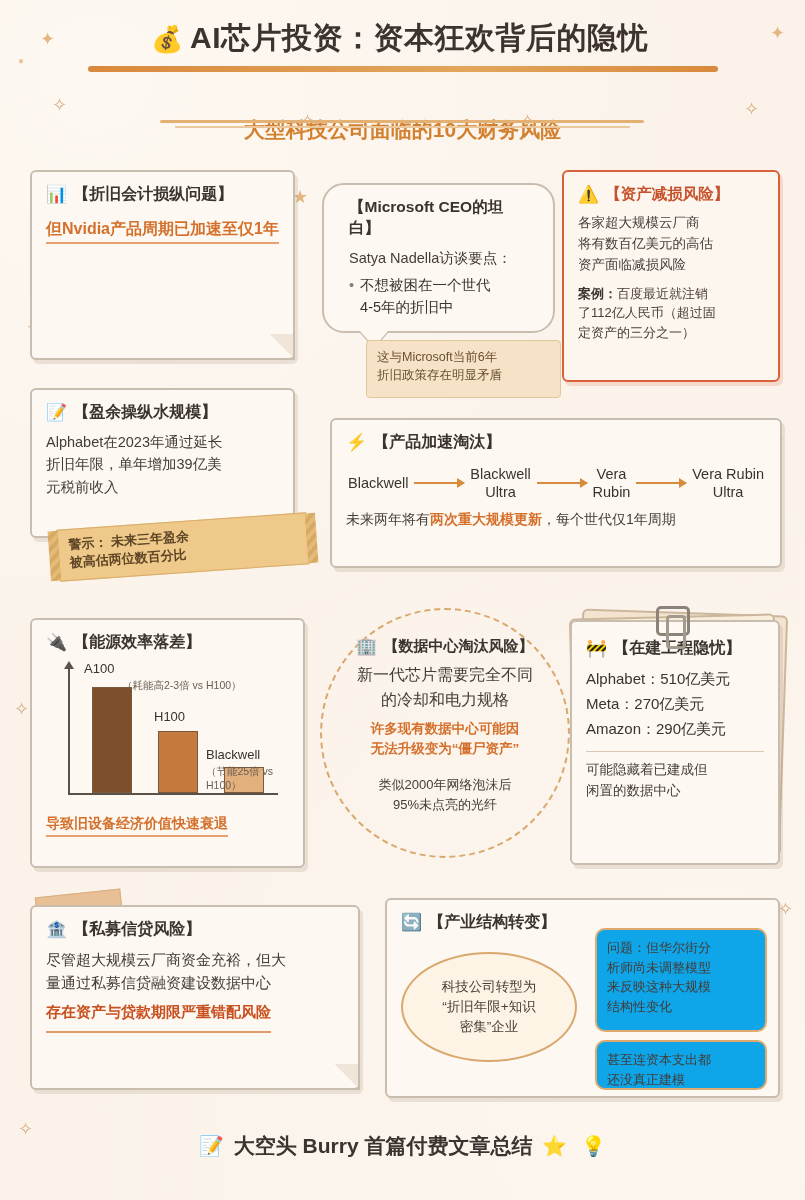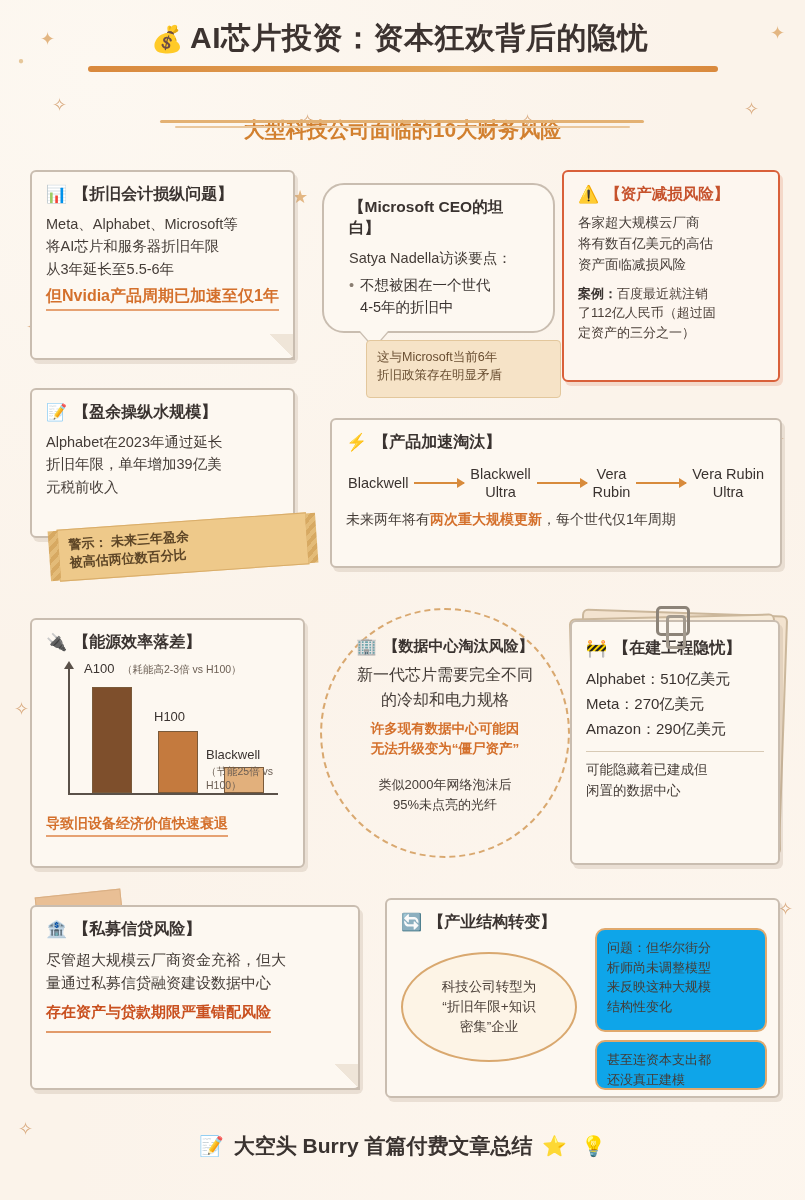--- a/index.html
+++ b/index.html
@@ -232,25 +232,20 @@
   <div style="position:absolute;left:0;top:92px;width:805px;text-align:center;">
     <div class="hdr-sub">大型科技公司面临的10大财务风险</div>
   </div>
   <div class="hdr-sub-line"></div>
   <div class="hdr-sub-line2"></div>
 
   <div class="card" id="card-depreciation">
     <div class="card-title">
       <span class="ic">📊</span>
       <span>【折旧会计损纵问题】</span>
-    </div>
-    <div class="body-txt">
-      <div>Meta、Alphabet、Microsoft等</div>
-      <div>将AI芯片和服务器折旧年限</div>
-      <div>从3年延长至5.5-6年</div>
     </div>
     <div class="note-underline">但Nvidia产品周期已加速至仅1年</div>
     <div class="corner-fold"></div>
   </div>
 
   <div id="bubble-msft">
     <div class="card-title" style="font-size:15.5px;">【Microsoft CEO的坦白】</div>
     <div class="body-txt">Satya Nadella访谈要点：</div>
     <div class="bullet-line" style="margin-top:6px;">
       <span class="bullet-dot">•</span>
@@ -335,21 +330,21 @@
       <span class="ic">🔌</span>
       <span>【能源效率落差】</span>
     </div>
     <div class="chart-area">
       <div class="axis-y"></div>
       <div class="axis-x"></div>
       <div class="bar b1"></div>
       <div class="bar b2"></div>
       <div class="bar b3"></div>
       <div class="bar-lbl" style="left:38px;top:0px;">A100</div>
-      <div class="bar-sub" style="left:76px;top:2px;">（耗能高2-3倍 vs H100）</div>
+      <div class="bar-sub" style="left:76px;top:18px;">（耗能高2-3倍 vs H100）</div>
       <div class="bar-lbl" style="left:108px;top:48px;">H100</div>
       <div class="bar-lbl" style="left:160px;top:86px;">Blackwell</div>
       <div class="bar-sub" style="left:160px;top:104px;">（节能25倍 vs H100）</div>
     </div>
     <div class="energy-foot">导致旧设备经济价值快速衰退</div>
   </div>
 
   <div id="circle-datacenter">
     <div class="card-title">
       <span class="ic">🏢</span>

